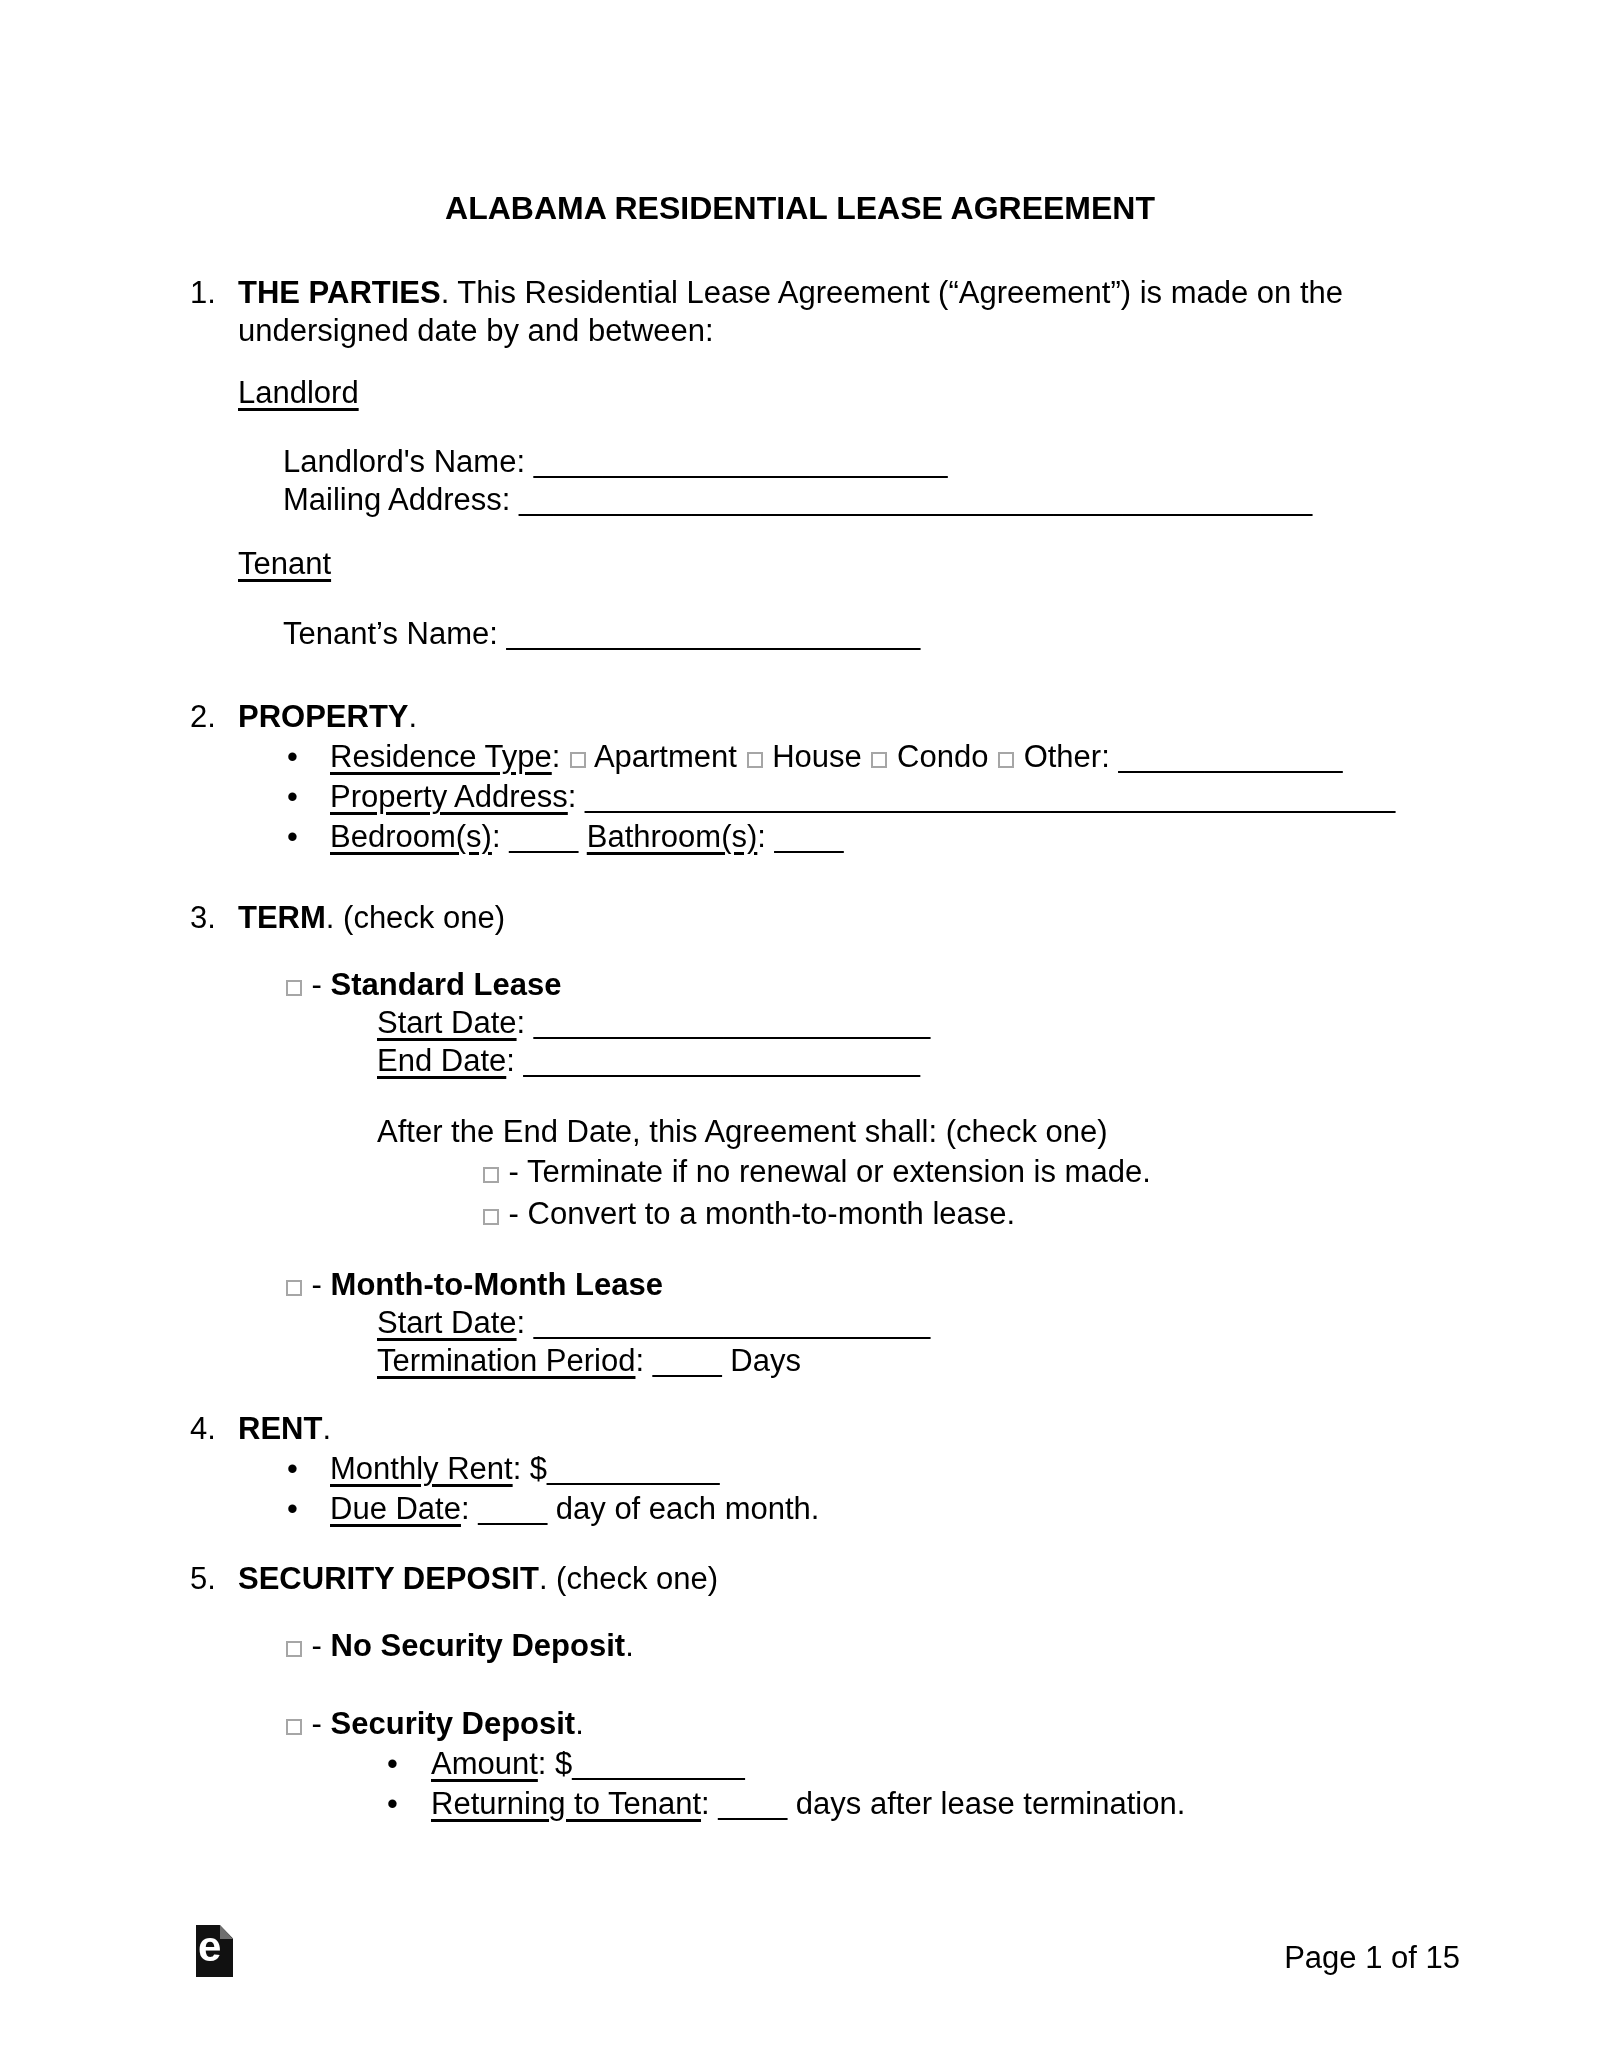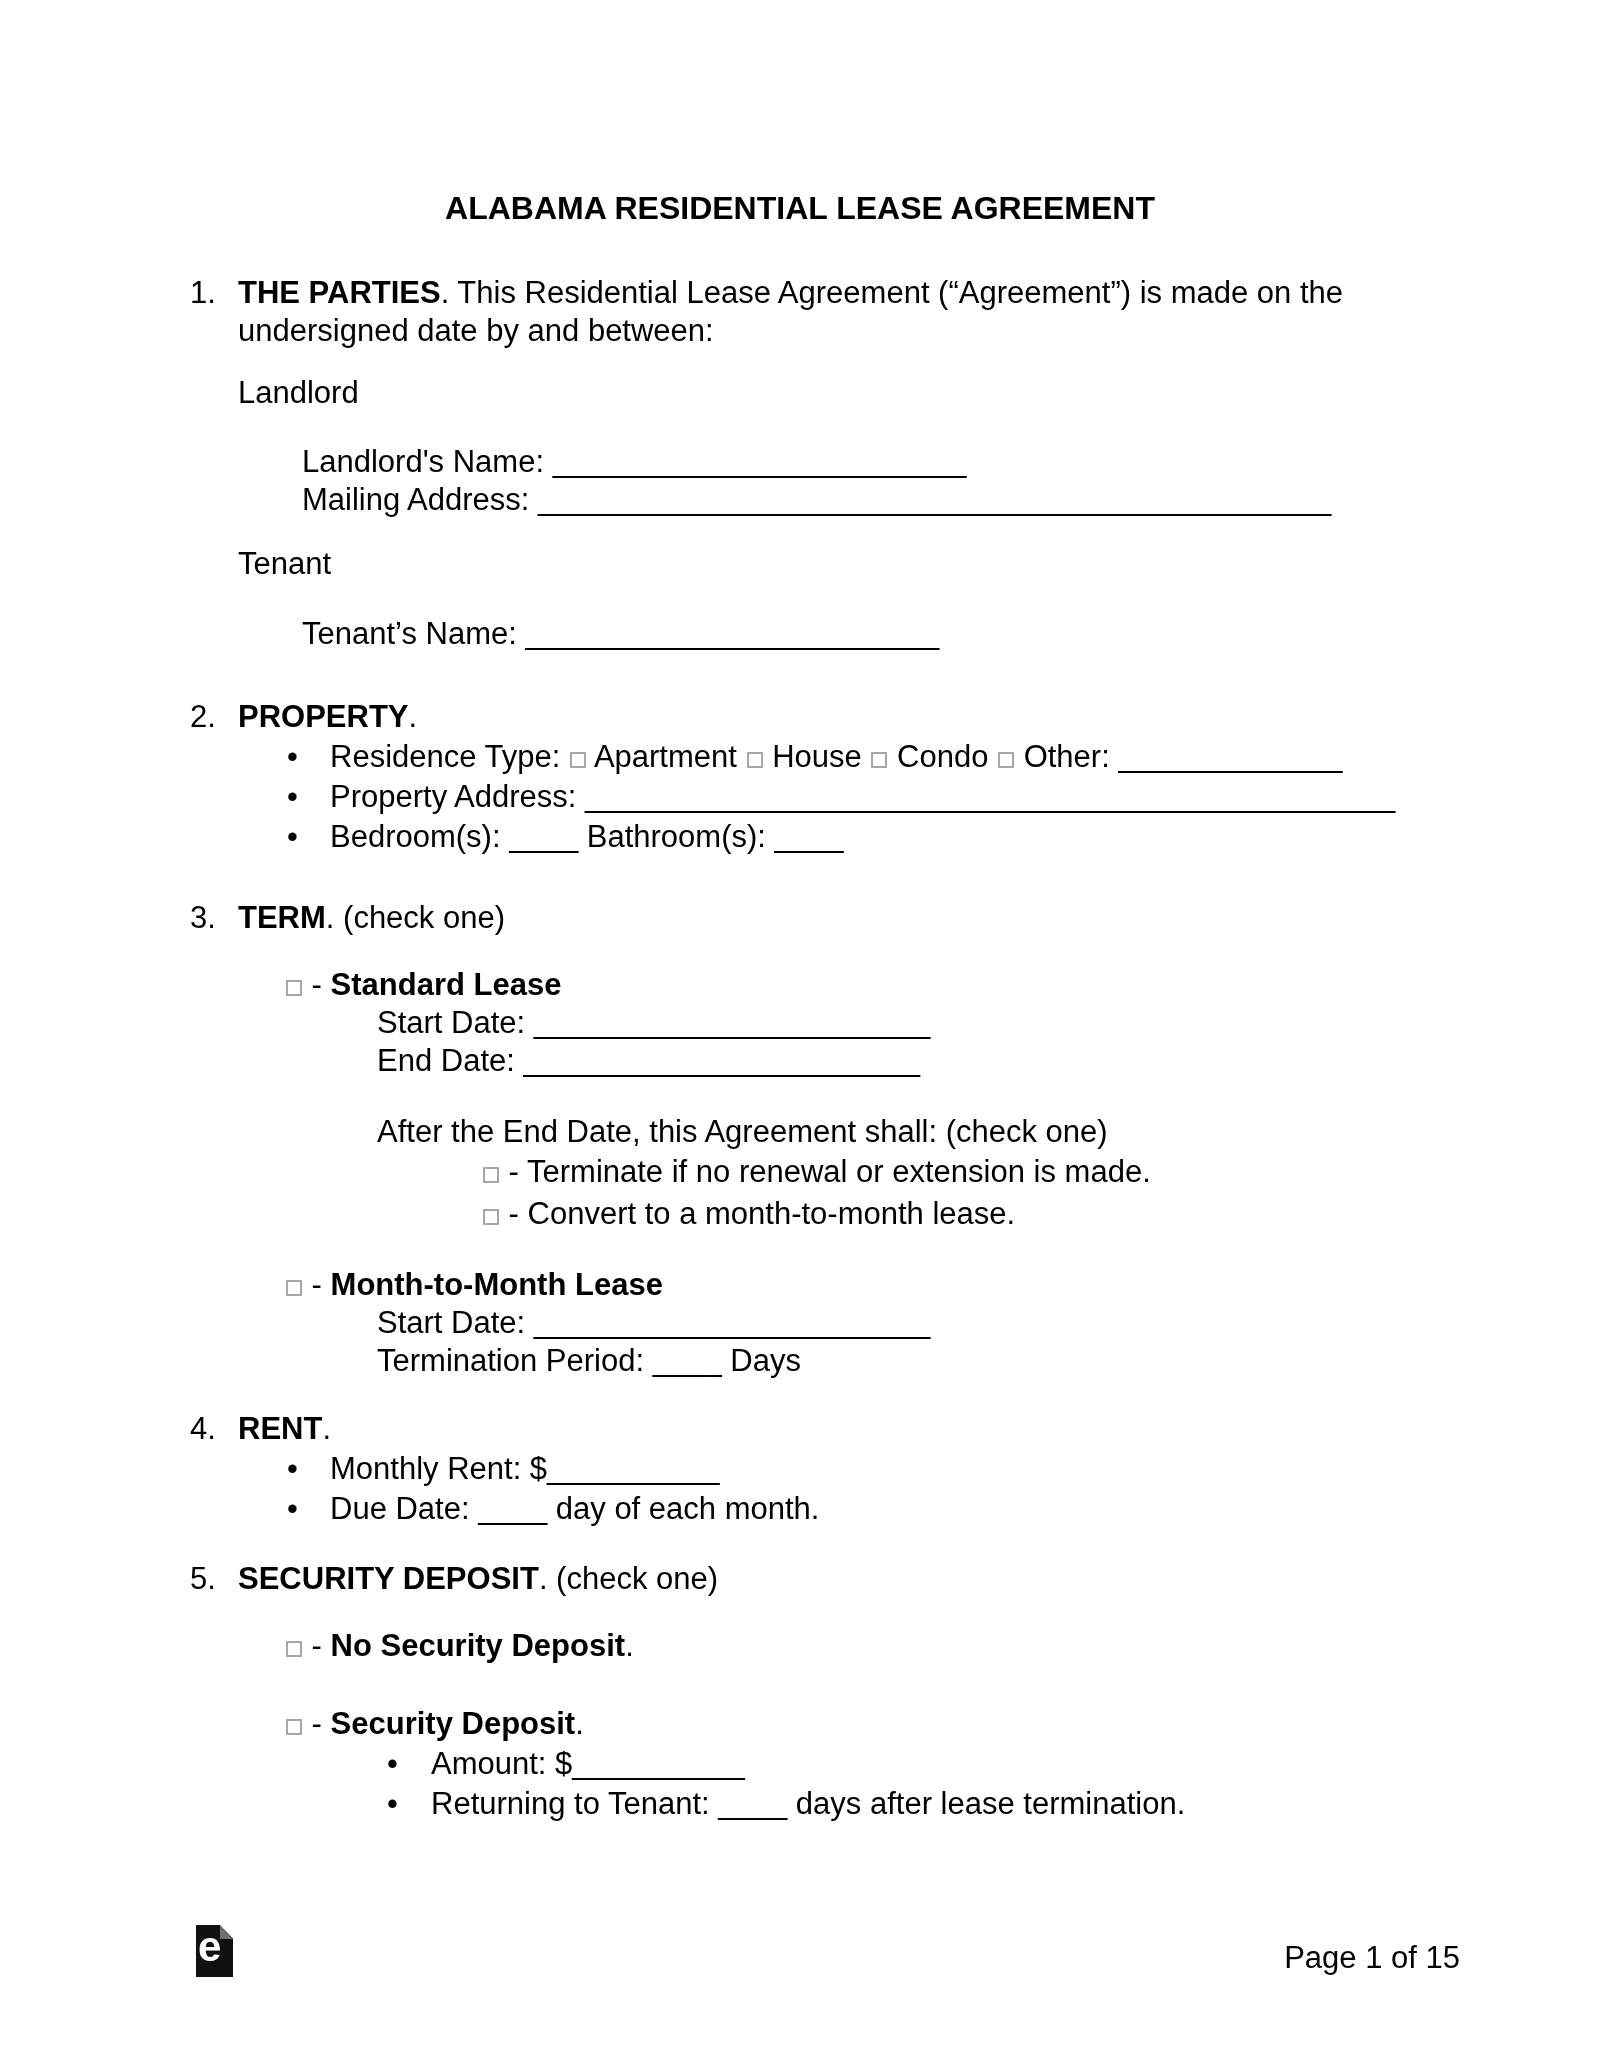--- a/index.html
+++ b/index.html
@@ -16,24 +16,24 @@
   h1.title {
     font-family: "Liberation Sans", sans-serif;
     font-weight: bold; font-size: 32px; line-height: 44px;
     text-align: center;
     margin: 0 -140px 44px -190px;
   }
 
   .item { position: relative; padding-left: 48px; }
   .item > .num { position: absolute; left: 0; top: 0; font-weight: normal; }
 
-  .u { text-decoration-thickness: 2.5px; text-underline-offset: 5px; margin-top: 16px; }
+  .u { text-decoration: underline; text-decoration-thickness: 2.5px; text-underline-offset: 5px; margin-top: 16px; }
   b, .b { font-weight: bold; }
 
-  .sub1 { margin-left: 64px; }   
+  .sub1 { margin-left: 45px; }   
   .cb1  { margin-left: 47px; }   
   .sub2 { margin-left: 139px; }  
   .cb3  { margin-left: 244px; }  
 
   .g2{margin-top:2px}.g4{margin-top:4px}.g24{margin-top:24px}.g26{margin-top:26px}
   .g29{margin-top:29px}.g30{margin-top:30px}.g31{margin-top:31px}.g32{margin-top:32px}
   .g33{margin-top:33px}.g40{margin-top:40px}.g43{margin-top:43px}.g45{margin-top:45px}
 
   ul.bullets { list-style: none; margin: 0 0 0 47px; padding: 0; }
   ul.bullets > li { position: relative; padding-left: 45px; margin: 2px 0; }

